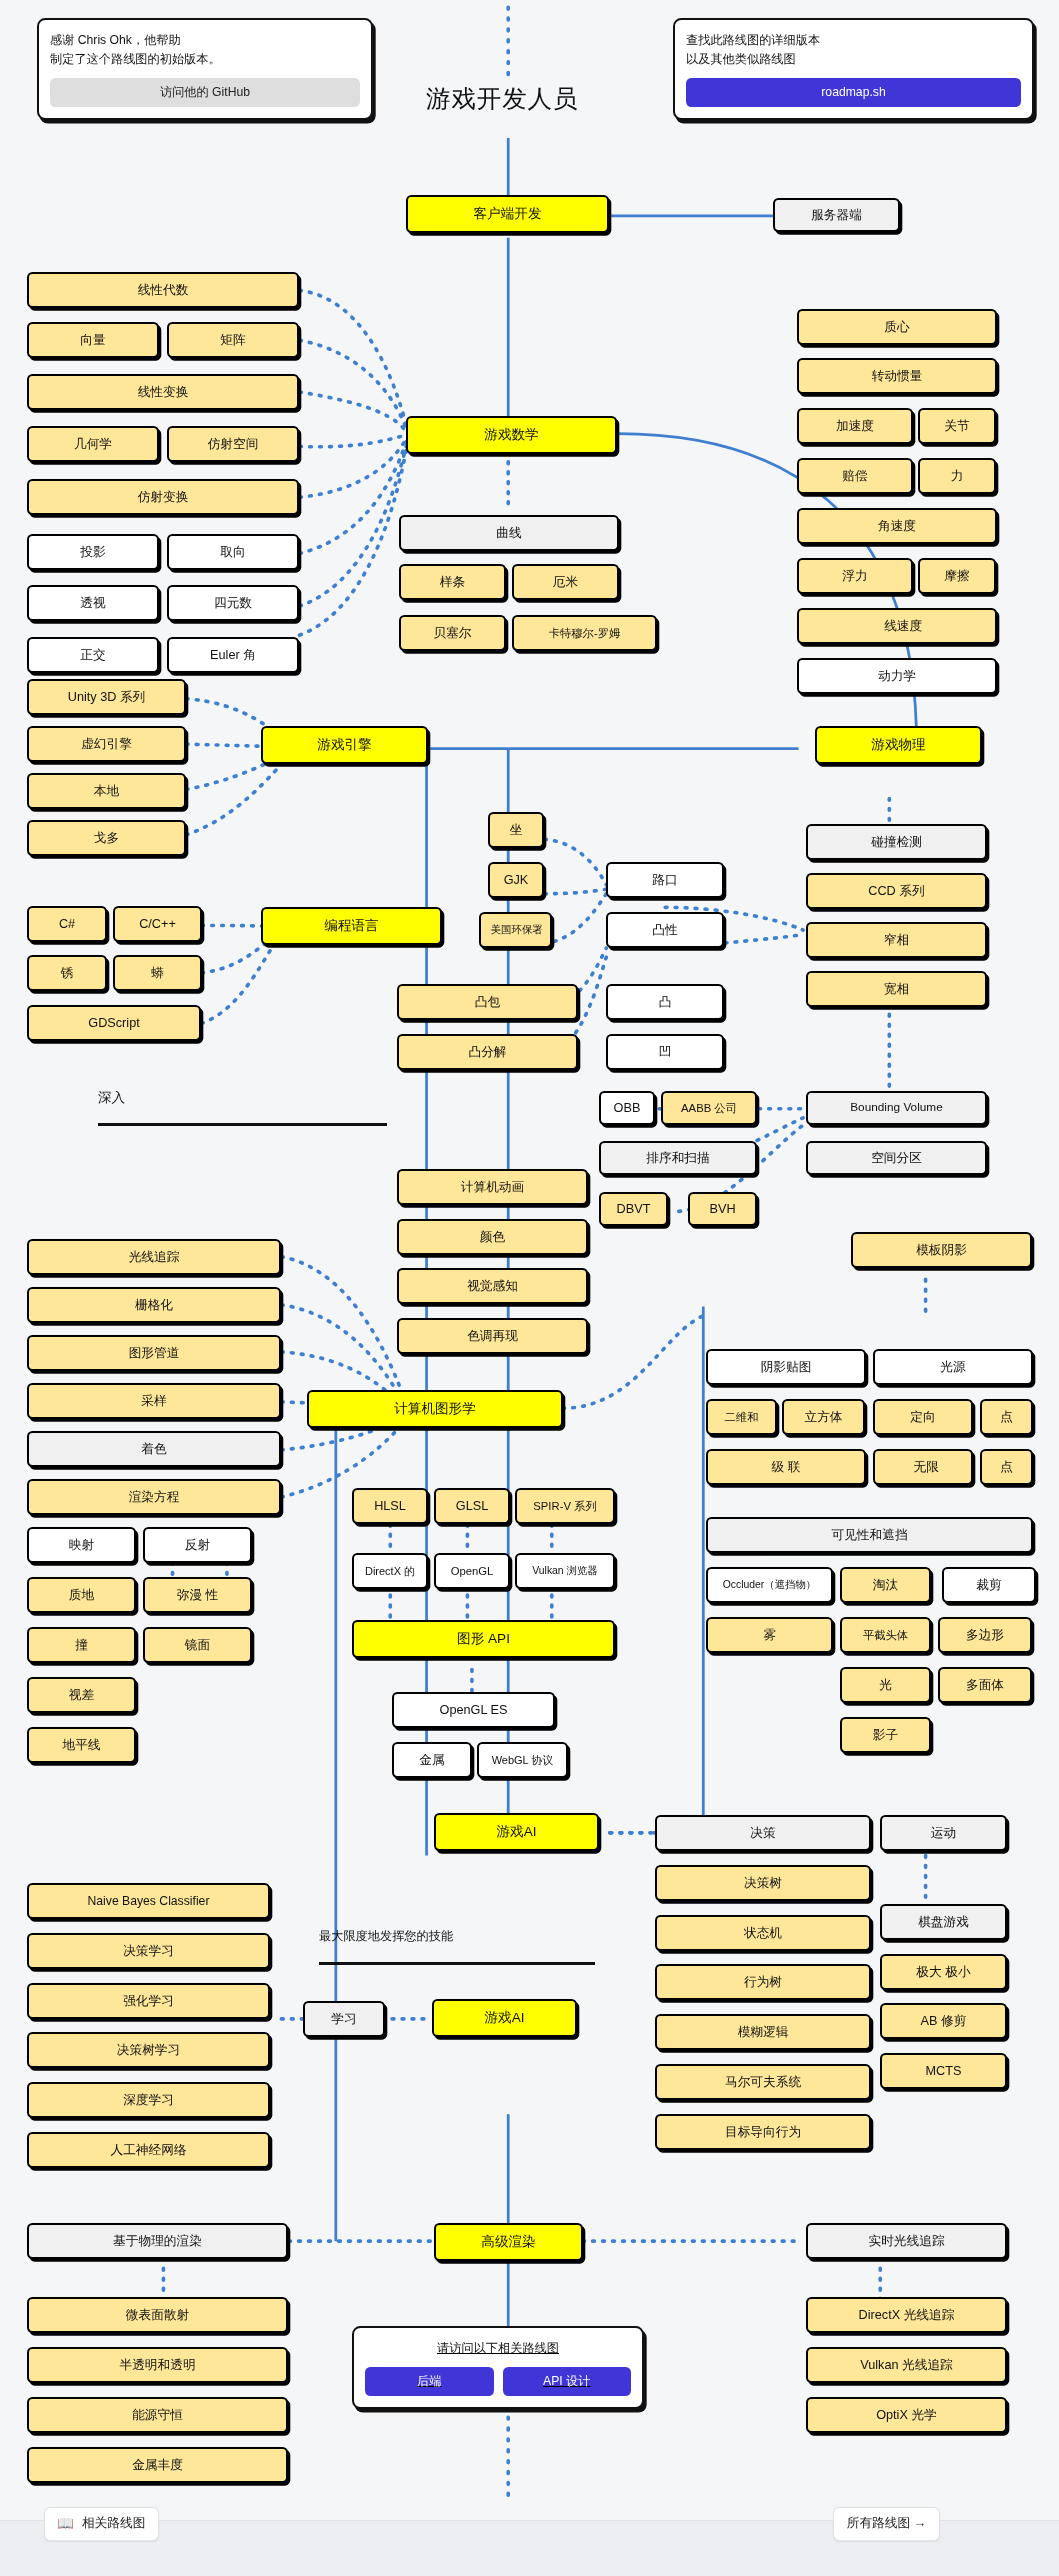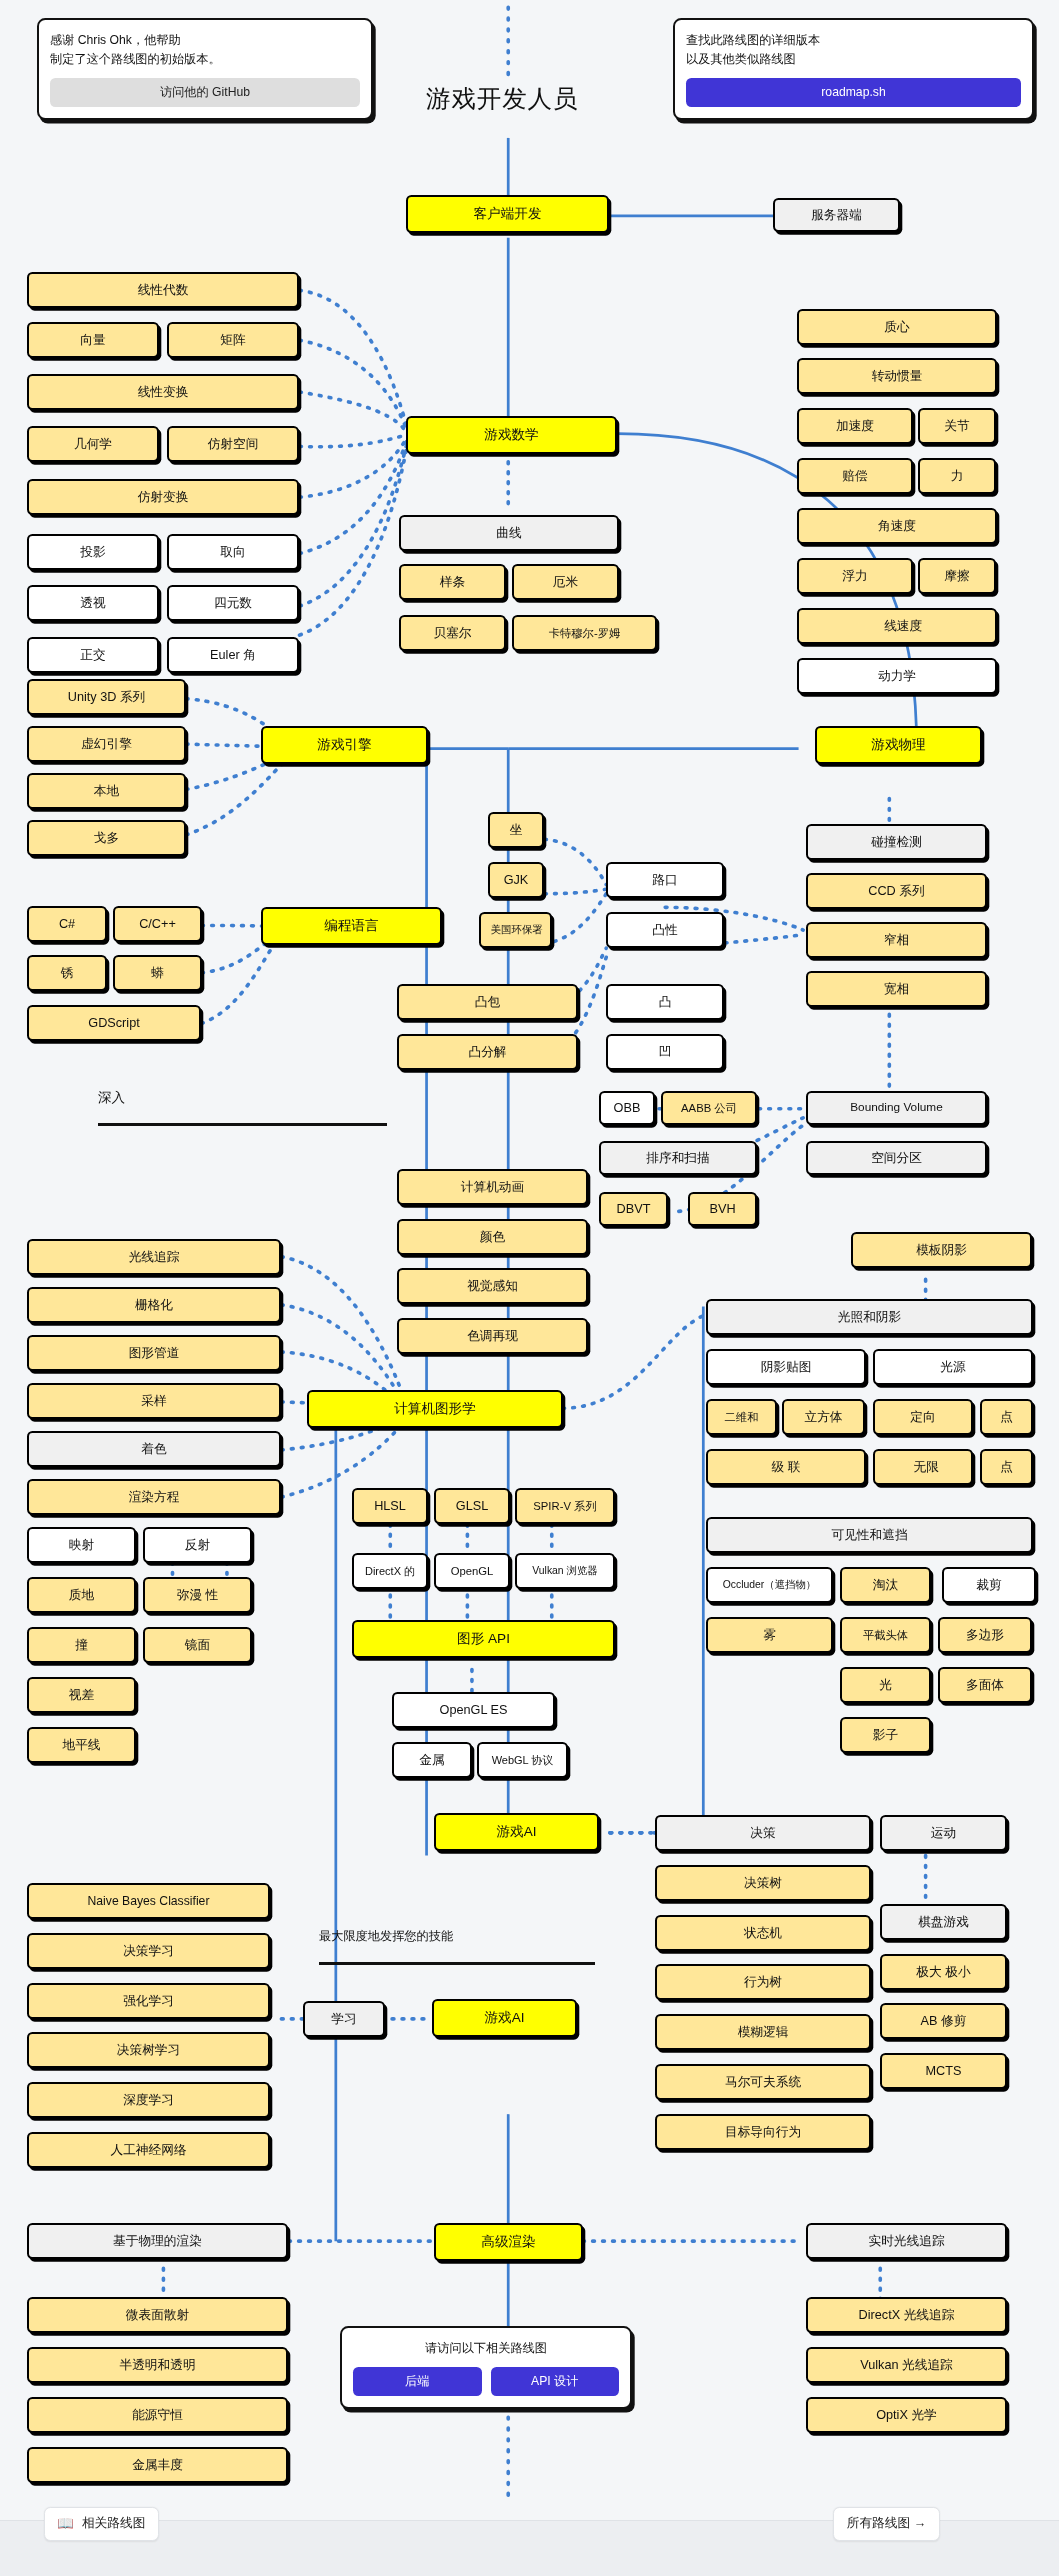--- a/index.html
+++ b/index.html
@@ -307,21 +307,20 @@
   <div class="node n-yellow" style="left:515px;top:1488px;width:100px;height:36px;font-size:11.3px;">SPIR-V 系列</div>
   <div class="node" style="left:352px;top:1553px;width:76px;height:36px;font-size:11px;">DirectX 的</div>
   <div class="node" style="left:434px;top:1553px;width:76px;height:36px;font-size:11.3px;">OpenGL</div>
   <div class="node" style="left:515px;top:1553px;width:100px;height:36px;font-size:10.4px;">Vulkan 浏览器</div>
   <div class="node n-prime" style="left:352px;top:1620px;width:263px;height:38px;">图形 API</div>
   <div class="node" style="left:392px;top:1692px;width:163px;height:36px;">OpenGL ES</div>
   <div class="node" style="left:392px;top:1742px;width:80px;height:36px;">金属</div>
   <div class="node" style="left:477px;top:1742px;width:91px;height:36px;font-size:11px;">WebGL 协议</div>
 
   <div class="node n-yellow" style="left:851px;top:1232px;width:181px;height:36px;">模板阴影</div>
-  <div class="node n-grey" style="left:706px;top:1299px;width:327px;height:36px;">光照和阴影</div>
   <div class="node" style="left:706px;top:1349px;width:160px;height:36px;">阴影贴图</div>
   <div class="node" style="left:873px;top:1349px;width:160px;height:36px;">光源</div>
   <div class="node n-yellow" style="left:706px;top:1399px;width:71px;height:36px;font-size:11.3px;">二维和</div>
   <div class="node n-yellow" style="left:782px;top:1399px;width:83px;height:36px;">立方体</div>
   <div class="node n-yellow" style="left:873px;top:1399px;width:100px;height:36px;">定向</div>
   <div class="node n-yellow" style="left:980px;top:1399px;width:53px;height:36px;">点</div>
   <div class="node n-yellow" style="left:706px;top:1449px;width:160px;height:36px;">级 联</div>
   <div class="node n-yellow" style="left:873px;top:1449px;width:100px;height:36px;padding-left:10px;">无限</div>
   <div class="node n-yellow" style="left:980px;top:1449px;width:53px;height:36px;">点</div>
 
@@ -369,21 +368,21 @@
 
   <div class="node n-yellow" style="left:27px;top:2297px;width:261px;height:36px;">微表面散射</div>
   <div class="node n-yellow" style="left:27px;top:2347px;width:261px;height:36px;">半透明和透明</div>
   <div class="node n-yellow" style="left:27px;top:2397px;width:261px;height:36px;">能源守恒</div>
   <div class="node n-yellow" style="left:27px;top:2447px;width:261px;height:36px;">金属丰度</div>
 
   <div class="node n-yellow" style="left:806px;top:2297px;width:201px;height:36px;">DirectX 光线追踪</div>
   <div class="node n-yellow" style="left:806px;top:2347px;width:201px;height:36px;">Vulkan 光线追踪</div>
   <div class="node n-yellow" style="left:806px;top:2397px;width:201px;height:36px;">OptiX 光学</div>
 
-  <div class="card" style="left:340px;top:2326px;width:292px;">
+  <div class="card" style="left:352px;top:2326px;width:292px;text-decoration:underline;">
     <div class="ctext" style="text-align:center;">请访问以下相关路线图</div>
     <div style="display:flex;gap:9px;margin-top:9px;">
       <div class="cbtn btn-purple" style="flex:1;margin-top:0;">后端</div>
       <div class="cbtn btn-purple" style="flex:1;margin-top:0;">API 设计</div>
     </div>
   </div>
 
   <div class="footer-band"></div>
   <div class="pill" style="left:44px;top:2507px;">
     <span class="ico">📖</span>

